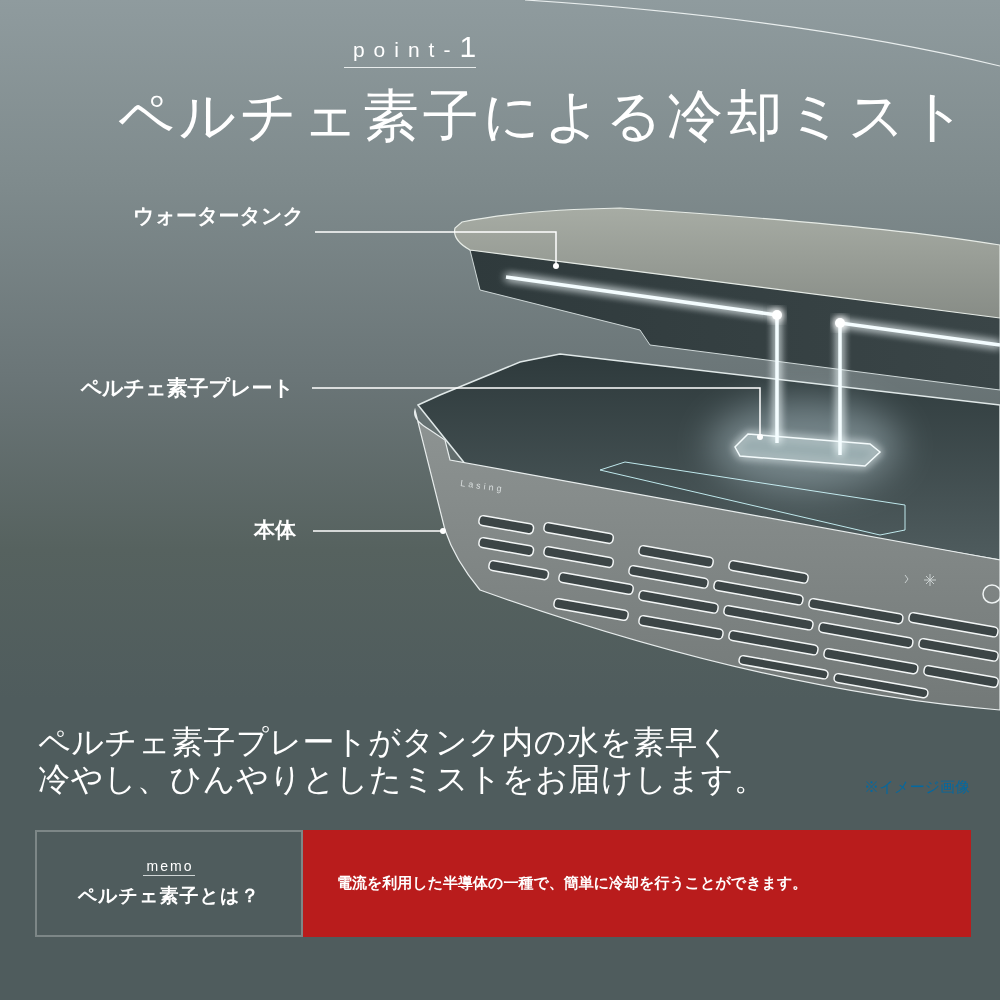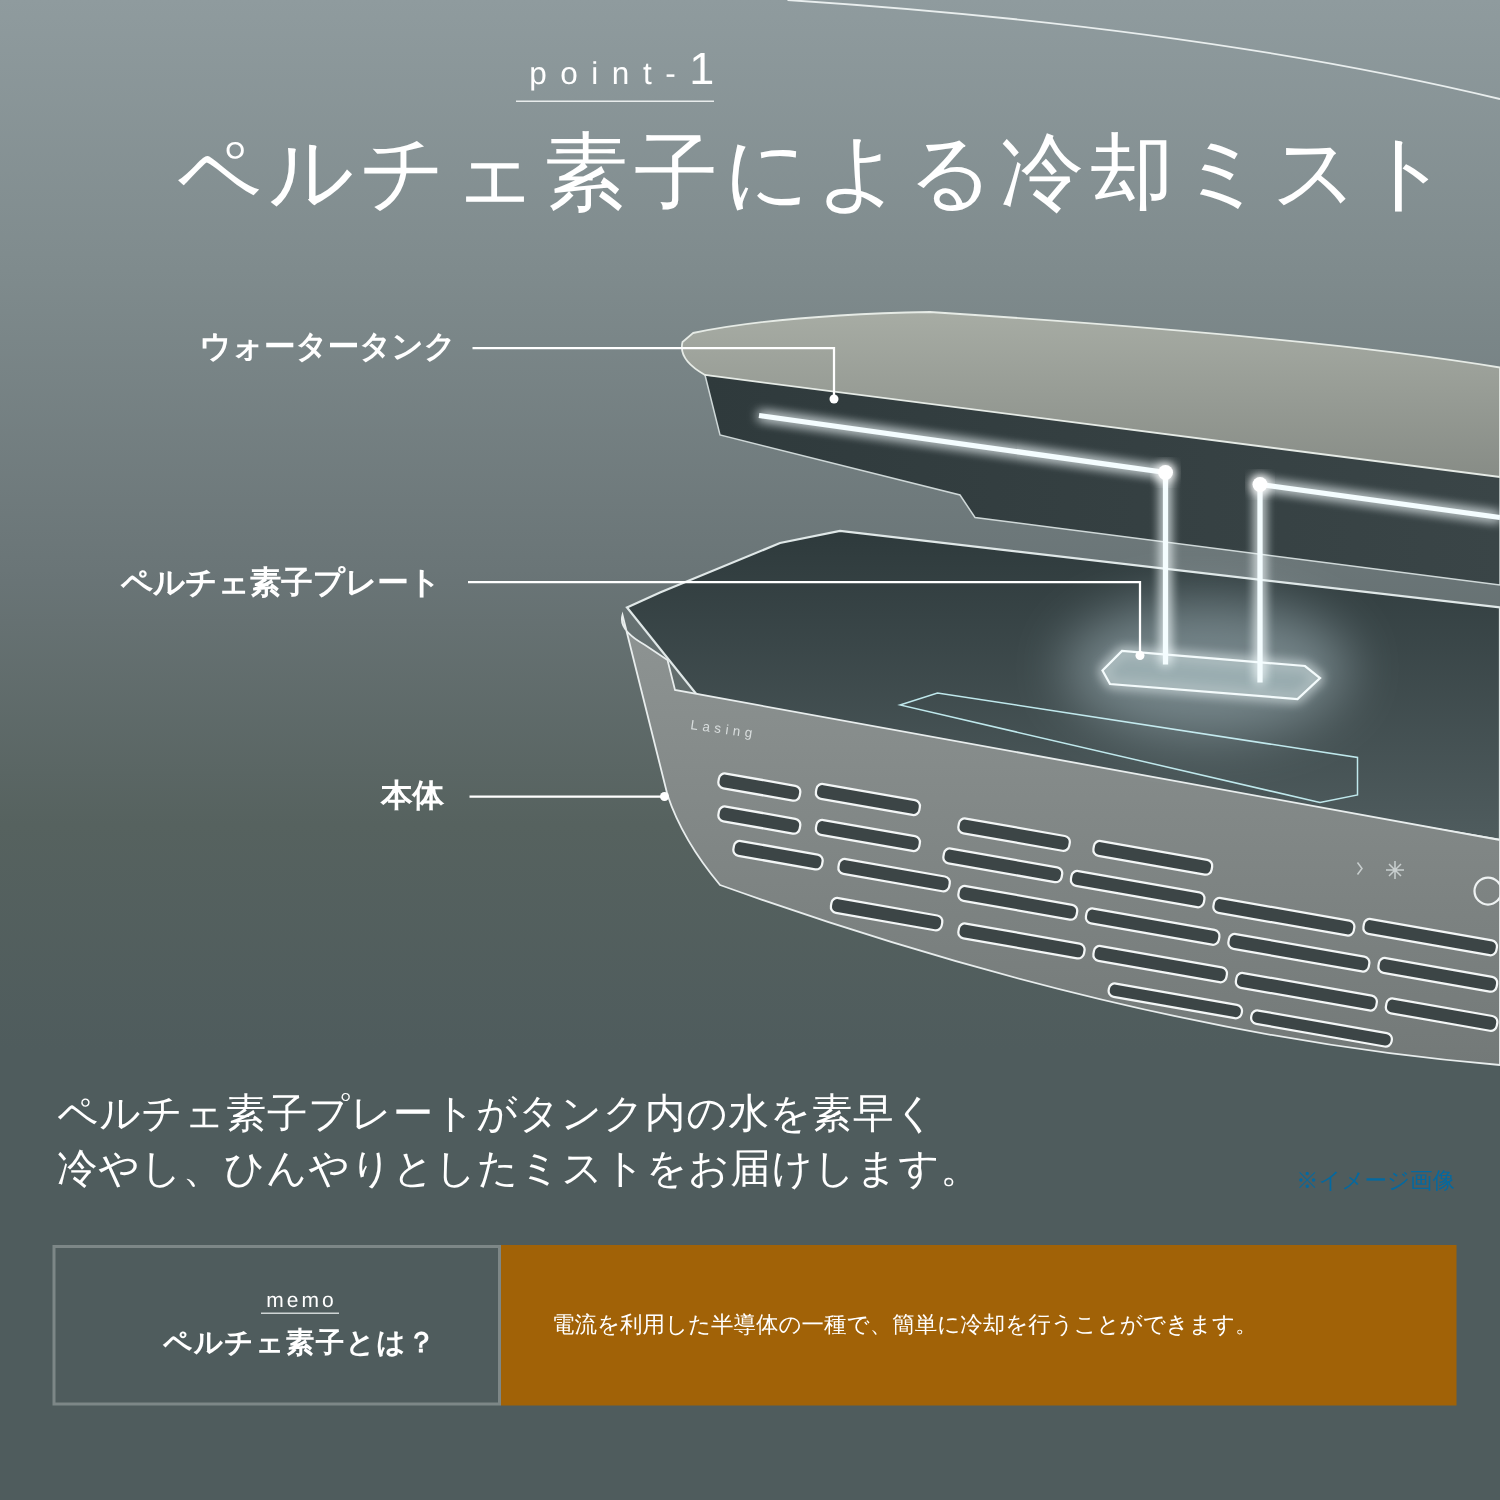--- a/index.html
+++ b/index.html
@@ -23,43 +23,43 @@
   .main-title {
     left: 0; width: 1000px; top: 84px; text-align: center;
     font-family: "DejaVu Serif", "Liberation Serif", serif; font-size: 56px; letter-spacing: 4px;
     color: #ffffff; font-weight: normal; line-height: 64px; margin-left: 44px;
   }
 
   .callout {
     font-family: "DejaVu Sans", sans-serif; font-weight: bold; font-size: 21px;
     color: #ffffff; line-height: 28px; white-space: nowrap;
   }
-  .callout-tank { right: 696px; top: 217px; margin-left: 12px; }
+  .callout-tank { right: 696px; top: 202px; margin-left: 12px; }
   .callout-plate { right: 706px; top: 374px; }
   .callout-body { right: 704px; top: 516px; }
 
   .desc {
-    left: 38px; top: 724px; font-size: 27px; line-height: 37px; color: #ffffff;
+    left: 38px; top: 724px; font-size: 32px; line-height: 37px; color: #ffffff;
     font-family: "DejaVu Sans", sans-serif; letter-spacing: 0.5px;
   }
   .note { right: 30px; top: 778px; font-size: 15px; color: #0369a1; font-family: Liberation Serif, serif; }
 
   .memo-box { left: 35px; top: 830px; width: 936px; height: 107px; display: flex; }
   .memo-left {
     width: 264px; height: 103px; border: 2px solid #7d8787; background: #4f5c5d;
-    display: flex; flex-direction: column; align-items: center; justify-content: center; padding-left: 31px;
+    display: flex; flex-direction: column; align-items: center; justify-content: center;
   }
   .memo-tag {
     font-family: "Liberation Sans", sans-serif; font-size: 14px; letter-spacing: 2px;
     padding: 0 2px 1px 4px; border-bottom: 1.5px solid #cfd5d5; line-height: 16px; margin-bottom: 4px;
   }
   .memo-heading { font-weight: bold; font-size: 19px; letter-spacing: 1px; line-height: 30px; }
   .memo-right {
-    flex: 1; background: #a16207; display: flex; flex-direction: column; justify-content: center;
-    padding-left: 34px; font-size: 15px; line-height: 29px; font-weight: normal;
+    flex: 1; background: #b91c1c; display: flex; flex-direction: column; justify-content: center;
+    padding-left: 34px; font-size: 15px; line-height: 29px; font-weight: bold;
   }
 </style>
 </head>
 <body>
 
 <svg class="deco-svg" viewBox="0 0 1000 1000" xmlns="http://www.w3.org/2000/svg">
   <defs>
     <filter id="glow" x="-50%" y="-50%" width="200%" height="200%">
       <feGaussianBlur stdDeviation="4" result="b"></feGaussianBlur>
       <feMerge>

